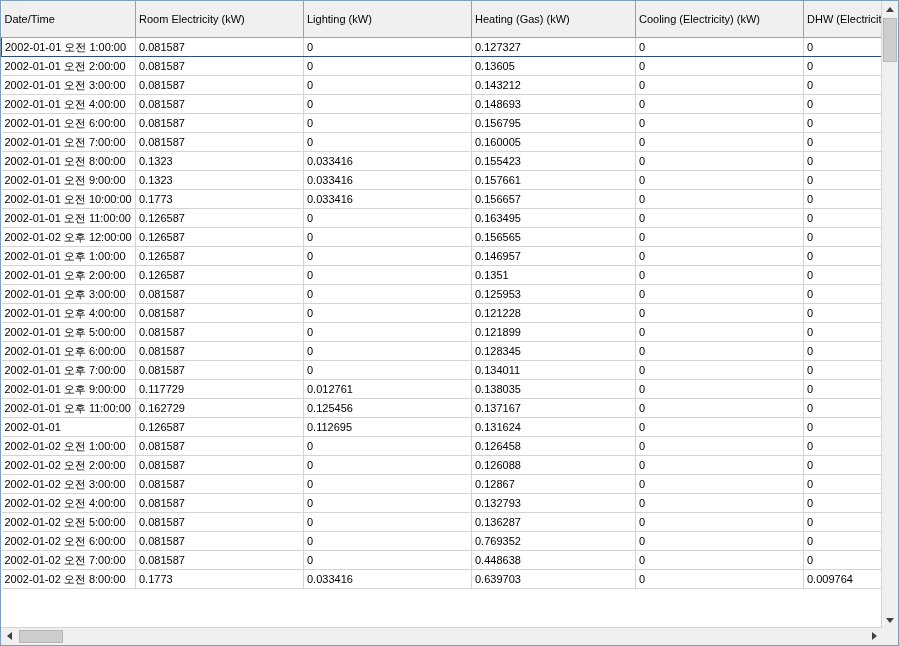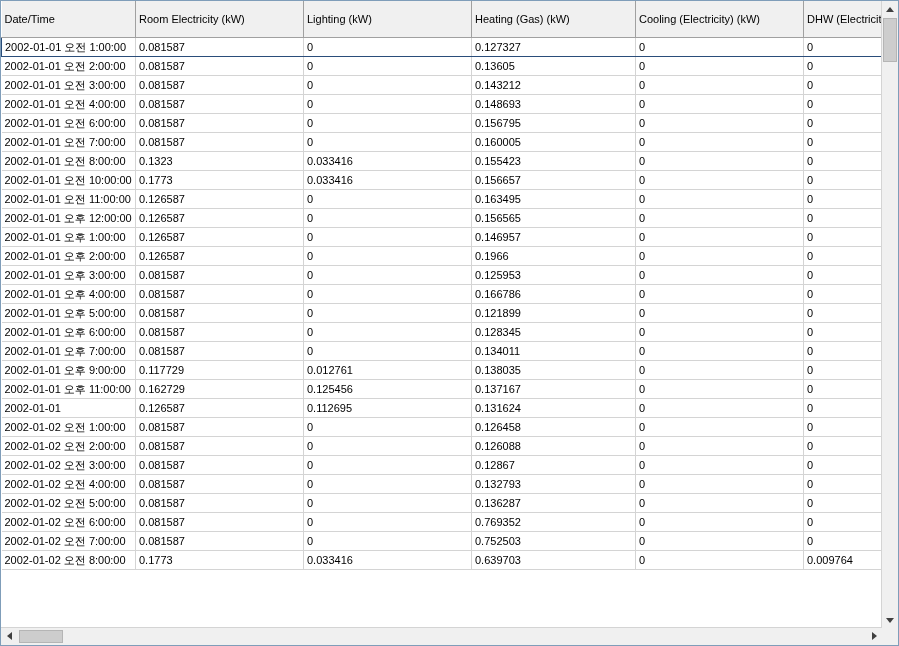--- a/index.html
+++ b/index.html
@@ -216,72 +216,80 @@
           </tr>
           <tr>
             <td>2002-01-01 오전 8:00:00</td>
             <td>0.1323</td>
             <td>0.033416</td>
             <td>0.155423</td>
             <td>0</td>
             <td class="last-in-row">0</td>
           </tr>
           <tr>
+            <td>2002-01-01 오전 9:00:00</td>
+            <td>0.1323</td>
+            <td>0.033416</td>
+            <td>0.157661</td>
+            <td>0</td>
+            <td class="last-in-row">0</td>
+          </tr>
+          <tr>
             <td>2002-01-01 오전 10:00:00</td>
             <td>0.1773</td>
             <td>0.033416</td>
             <td>0.156657</td>
             <td>0</td>
             <td class="last-in-row">0</td>
           </tr>
           <tr>
             <td>2002-01-01 오전 11:00:00</td>
             <td>0.126587</td>
             <td>0</td>
             <td>0.163495</td>
             <td>0</td>
             <td class="last-in-row">0</td>
           </tr>
           <tr>
-            <td>2002-01-01 오후 12:00:00</td>
+            <td>2002-01-02 오후 12:00:00</td>
             <td>0.126587</td>
             <td>0</td>
             <td>0.156565</td>
             <td>0</td>
             <td class="last-in-row">0</td>
           </tr>
           <tr>
             <td>2002-01-01 오후 1:00:00</td>
             <td>0.126587</td>
             <td>0</td>
             <td>0.146957</td>
             <td>0</td>
             <td class="last-in-row">0</td>
           </tr>
           <tr>
             <td>2002-01-01 오후 2:00:00</td>
             <td>0.126587</td>
             <td>0</td>
-            <td>0.1966</td>
+            <td>0.1351</td>
             <td>0</td>
             <td class="last-in-row">0</td>
           </tr>
           <tr>
             <td>2002-01-01 오후 3:00:00</td>
             <td>0.081587</td>
             <td>0</td>
             <td>0.125953</td>
             <td>0</td>
             <td class="last-in-row">0</td>
           </tr>
           <tr>
             <td>2002-01-01 오후 4:00:00</td>
             <td>0.081587</td>
             <td>0</td>
-            <td>0.166786</td>
+            <td>0.121228</td>
             <td>0</td>
             <td class="last-in-row">0</td>
           </tr>
           <tr>
             <td>2002-01-01 오후 5:00:00</td>
             <td>0.081587</td>
             <td>0</td>
             <td>0.121899</td>
             <td>0</td>
             <td class="last-in-row">0</td>
@@ -371,21 +379,21 @@
             <td>0.081587</td>
             <td>0</td>
             <td>0.769352</td>
             <td>0</td>
             <td class="last-in-row">0</td>
           </tr>
           <tr>
             <td>2002-01-02 오전 7:00:00</td>
             <td>0.081587</td>
             <td>0</td>
-            <td>0.752503</td>
+            <td>0.448638</td>
             <td>0</td>
             <td class="last-in-row">0</td>
           </tr>
           <tr>
             <td>2002-01-02 오전 8:00:00</td>
             <td>0.1773</td>
             <td>0.033416</td>
             <td>0.639703</td>
             <td>0</td>
             <td class="last-in-row">0.009764</td>

